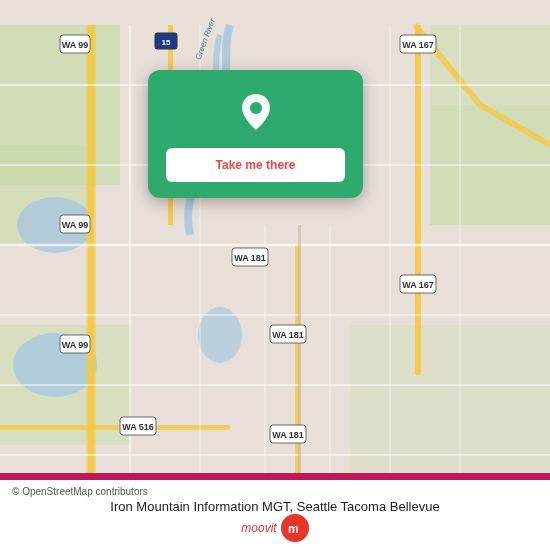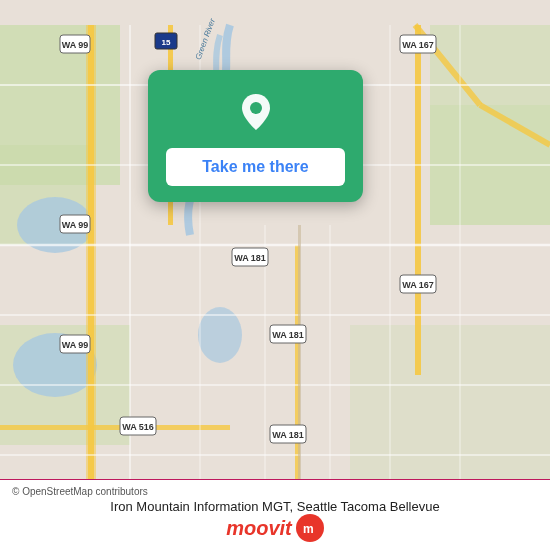--- a/index.html
+++ b/index.html
@@ -52,42 +52,42 @@
       margin-bottom: 12px;
     }
 
     .popup-pin svg {
       width: 44px;
       height: 44px;
     }
 
     .popup-button {
       background: white;
-      color: #3b82f6;
+      color: #ef4444;
       border: none;
       border-radius: 6px;
       padding: 10px 28px;
-      font-size: 16px;
+      font-size: 12px;
       font-weight: 600;
       cursor: pointer;
       white-space: nowrap;
       width: 100%;
       text-align: center;
     }
 
     
     .bottom-bar {
       position: absolute;
       bottom: 0;
       left: 0;
       width: 100%;
       background: white;
       padding: 6px 12px 8px 12px;
       z-index: 10;
-      border-top: 1px solid #be185d;
+      border-top: 7px solid #be185d;
     }
 
     .copyright-text {
       font-size: 10px;
       color: #555;
       margin-bottom: 2px;
     }
 
     .location-row {
       display: flex;
@@ -102,22 +102,22 @@
       font-weight: 500;
     }
 
     .moovit-logo {
       display: flex;
       align-items: center;
       gap: 4px;
     }
 
     .moovit-logo-text {
-      font-size: 20px;
-      font-weight: 700;
+      font-size: 12px;
+      font-weight: 400;
       color: #e8352a;
       font-style: italic;
     }
 
     .moovit-icon {
       width: 28px;
       height: 28px;
       background: #e8352a;
       border-radius: 50%;
       display: flex;

